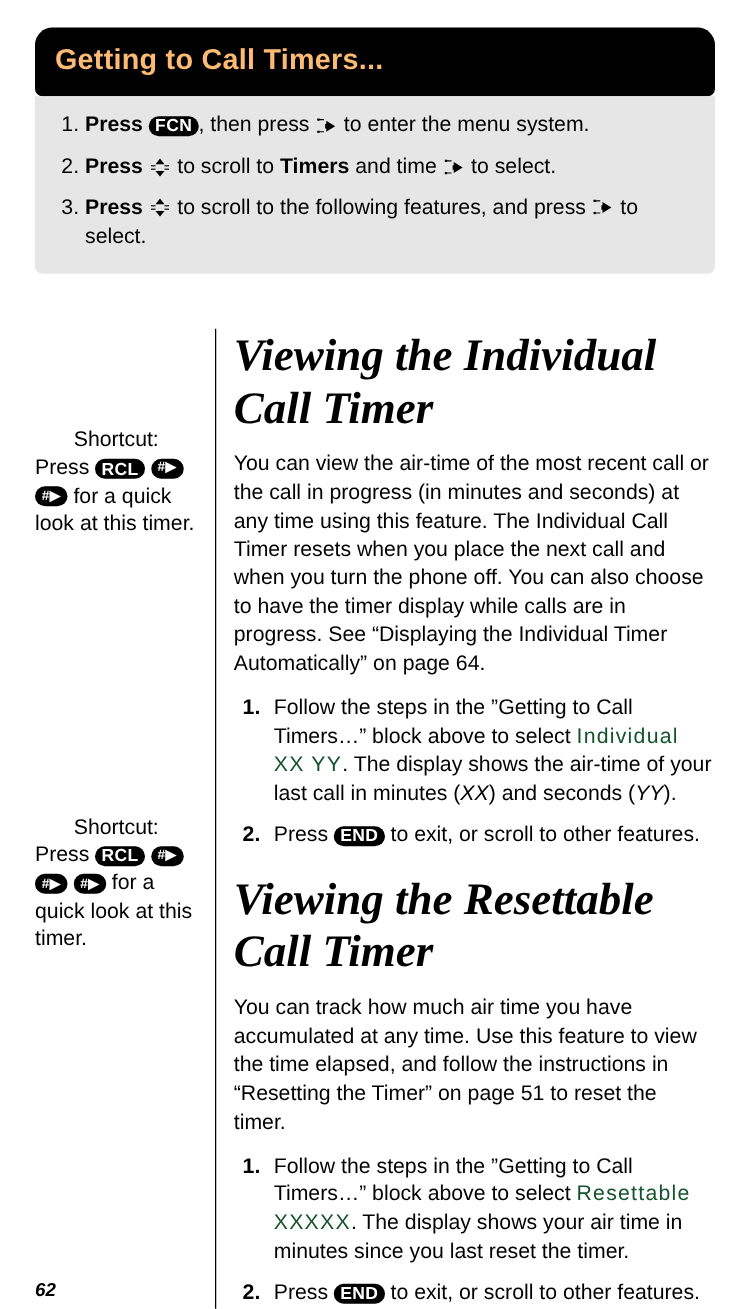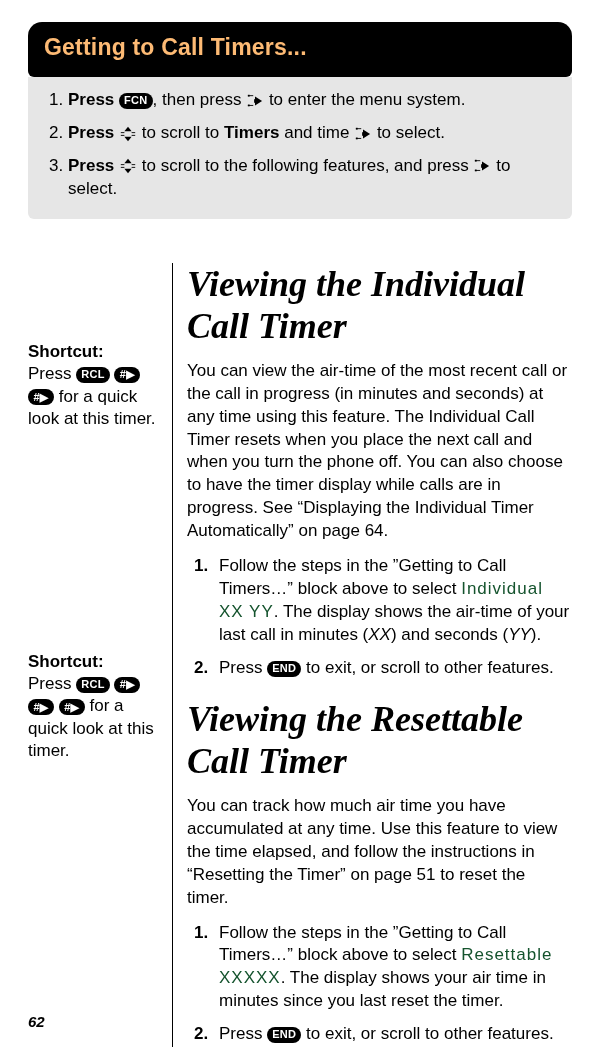--- a/index.html
+++ b/index.html
@@ -17,25 +17,25 @@
   .main-col { flex: 1; border-left: 1px solid #000; padding-left: 14px; padding-right: 2px; }
   .section-head { font-family: Georgia, 'Times New Roman', serif; font-style: italic; font-weight: bold; font-size: 36px; line-height: 1.18; margin: 0 0 12px 0; }
   .para { margin: 0 0 12px 0; }
   ol.num { margin: 0 0 18px 0; padding-left: 26px; }
   ol.num li { margin-bottom: 10px; padding-left: 6px; }
   ol.num li::marker { font-weight: bold; }
   .mono { font-family: Liberation Sans, sans-serif; letter-spacing: 1px; color: #14532d; }
   .ital { font-style: italic; }
   .shortcut-block { margin-top: 78px; }
   .shortcut-block2 { margin-top: 22px; }
-  .shortcut-title { font-weight: bold; }
-  .key-pill { display: inline-flex; align-items: center; justify-content: center; background: #000; color: #fff; border-radius: 10px; font-size: 11px; font-weight: bold; height: 16px; min-width: 26px; padding: 0 5px; vertical-align: middle; font-family: Arial, Helvetica, sans-serif; letter-spacing: 0.3px; }
+  .shortcut-title { font-weight: normal; text-align: center; }
+  .key-pill { display: inline-flex; align-items: center; justify-content: center; background: #000; color: #fff; border-radius: 10px; font-size: 14px; font-weight: bold; height: 16px; min-width: 26px; padding: 0 5px; vertical-align: middle; font-family: Arial, Helvetica, sans-serif; letter-spacing: 0.3px; }
   .hash-key { font-size: 11px; }
   .nav-svg { vertical-align: middle; }
-  .pagenum { position: absolute; bottom: 15px; left: 28px; font-weight: bold; font-style: italic; font-size: 15px; }
+  .pagenum { position: absolute; bottom: 4px; left: 28px; font-weight: bold; font-style: italic; font-size: 15px; }
   .line-tight { line-height: 1.32; }
 </style>
 </head>
 <body>
 
 <div class="page">
 
   <div class="header-bar">
     <span>Getting to Call Timers...</span>
   </div>

